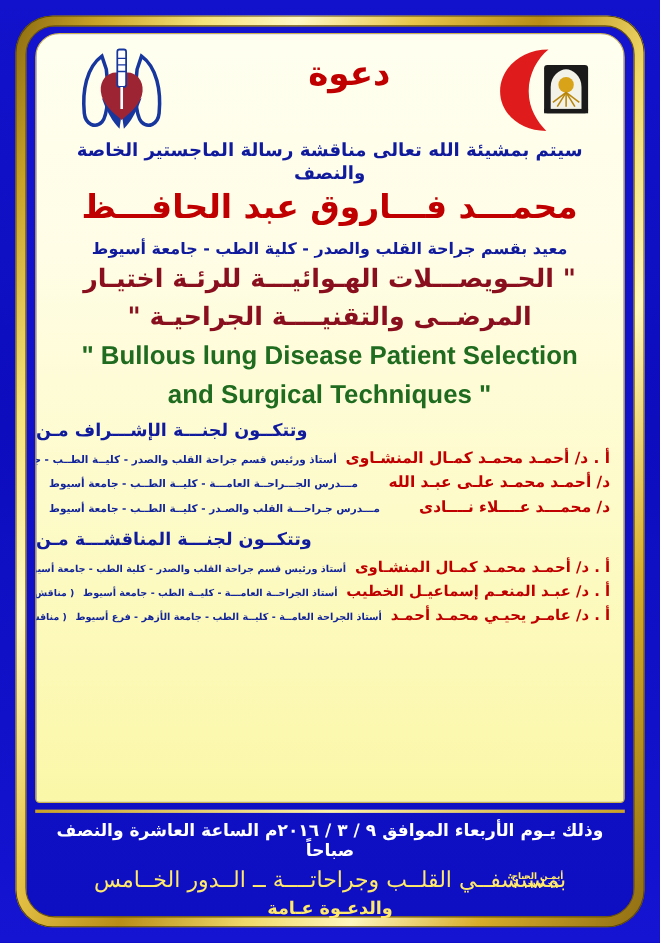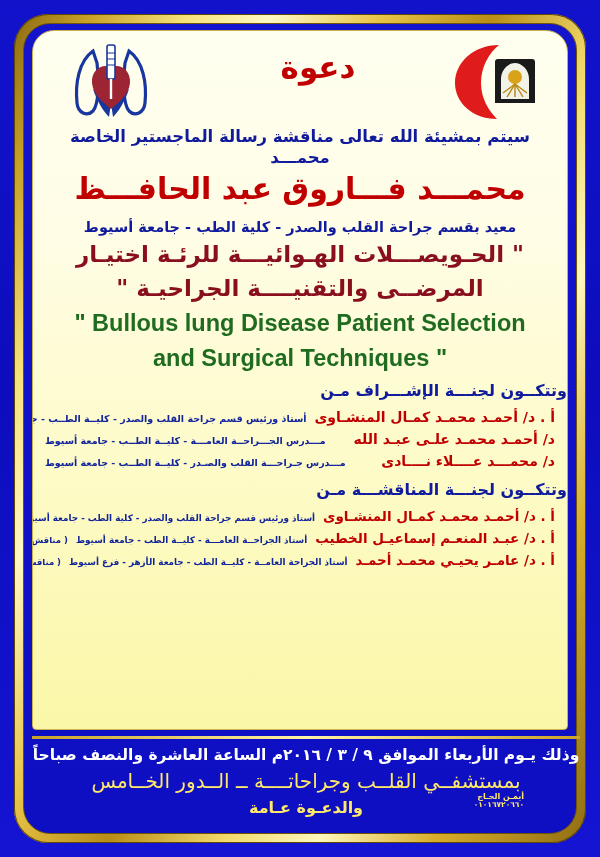--- a/index.html
+++ b/index.html
@@ -144,21 +144,21 @@
     font-weight: bold;
     color: #1f6b1f;
     line-height: 1.22;
     margin: 6px 10px 0 10px;
     direction: ltr;
     font-family: "Liberation Sans", sans-serif;
   }
 
   
   .section-heading {
-    text-align: right;
+    text-align: left;
     font-size: 16px;
     font-weight: bold;
     color: #0f1a9c;
     margin-top: 8px;
     letter-spacing: 1px;
   }
   .committee {
     margin: 6px 12px 0 12px;
   }
   .member-row {
@@ -190,21 +190,21 @@
     color: #12249b;
     flex: 0 0 auto;
   }
   .committee.discussion .member-name { font-size: 13.5px; }
   .committee.discussion .member-title { font-size: 8.8px; }
 
   
   .footer {
     position: absolute;
     left: 32px;
-    right: 20px;
+    right: 32px;
     top: 736px;
     height: 86px;
     text-align: center;
   }
   .footer-rule {
     height: 3px;
     background: linear-gradient(90deg, #c9a227, #fff3a8, #c9a227);
     margin-bottom: 7px;
   }
   .footer-line1 {
@@ -288,21 +288,21 @@
             <line x1="78" y1="45" x2="66" y2="54"></line>
             <line x1="78" y1="45" x2="90" y2="54"></line>
           </g>
           <rect x="58" y="60" width="40" height="4" fill="#1a1a1a"></rect>
         </svg>
       </div>
 
       <div class="invitation-title">دعوة</div>
     </div>
 
-    <div class="intro-line">سيتم بمشيئة الله تعالى مناقشة رسالة الماجستير الخاصة محمـــد</div>
+    <div class="intro-line">سيتم بمشيئة الله تعالى مناقشة رسالة الماجستير الخاصة والنصف</div>
 
     <div class="student-name">محمـــد فـــاروق عبد الحافـــظ</div>
 
     <div class="student-role">معيد بقسم جراحة القلب والصدر - كلية الطب - جامعة أسيوط</div>
 
 
     <div class="title-ar">" الحـويصـــلات الهـوائيـــة للرئـة اختيـار</div>
     <div class="title-ar">المرضــى والتقنيــــة الجراحيـة "</div>
 
     <div class="title-en">" Bullous lung Disease Patient Selection</div>

